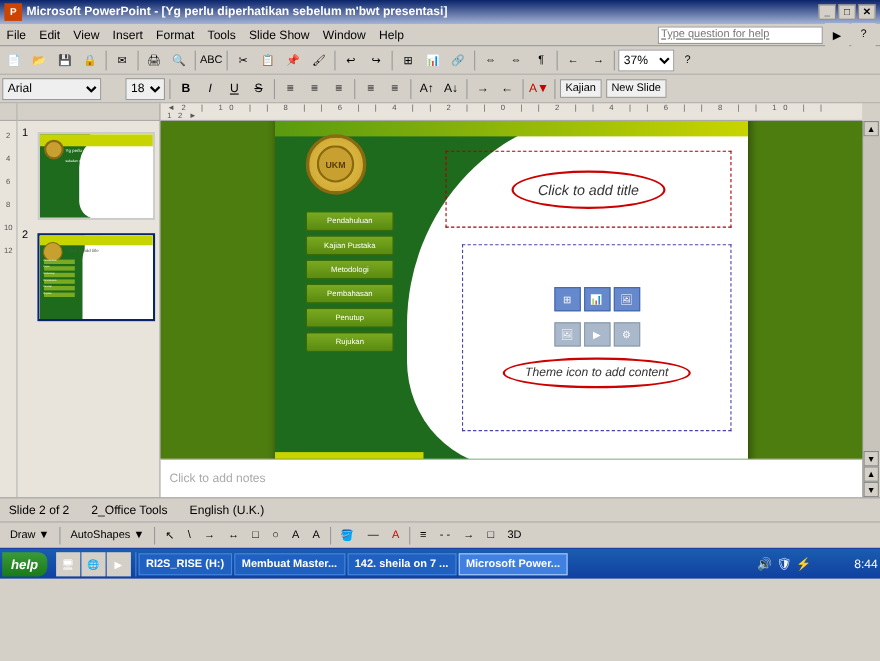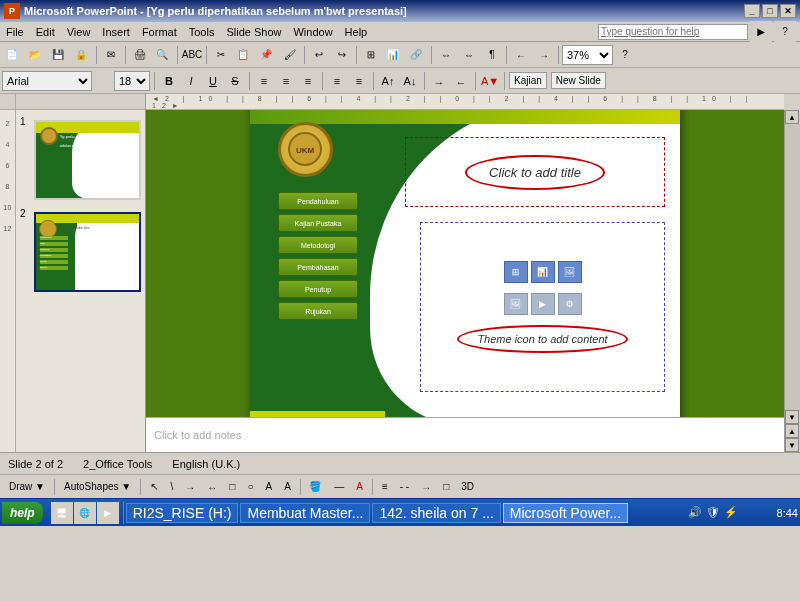--- a/index.html
+++ b/index.html
@@ -168,28 +168,29 @@
       cursor: pointer;
       display: flex;
       align-items: center;
       gap: 2px;
     }
     .taskbar-item {
       height: 20px;
       background: #2060c0;
       border: 1px solid #4488dd;
       color: white;
-      font-size: 14px;
+      font-size: 10px;
       padding: 0 6px;
       cursor: pointer;
       display: flex;
       align-items: center;
       max-width: 130px;
       overflow: hidden;
       white-space: nowrap;
+      font-weight: bold;
     }
     .taskbar-item.active { background: #4080e0; border: 1px solid #aaccff; }
     #taskbar-right { margin-left: auto; display: flex; align-items: center; gap: 4px; color: white; font-size: 11px; }
 
     
     #app-window {
       width: 800px;
       height: 601px;
       position: relative;
     }

